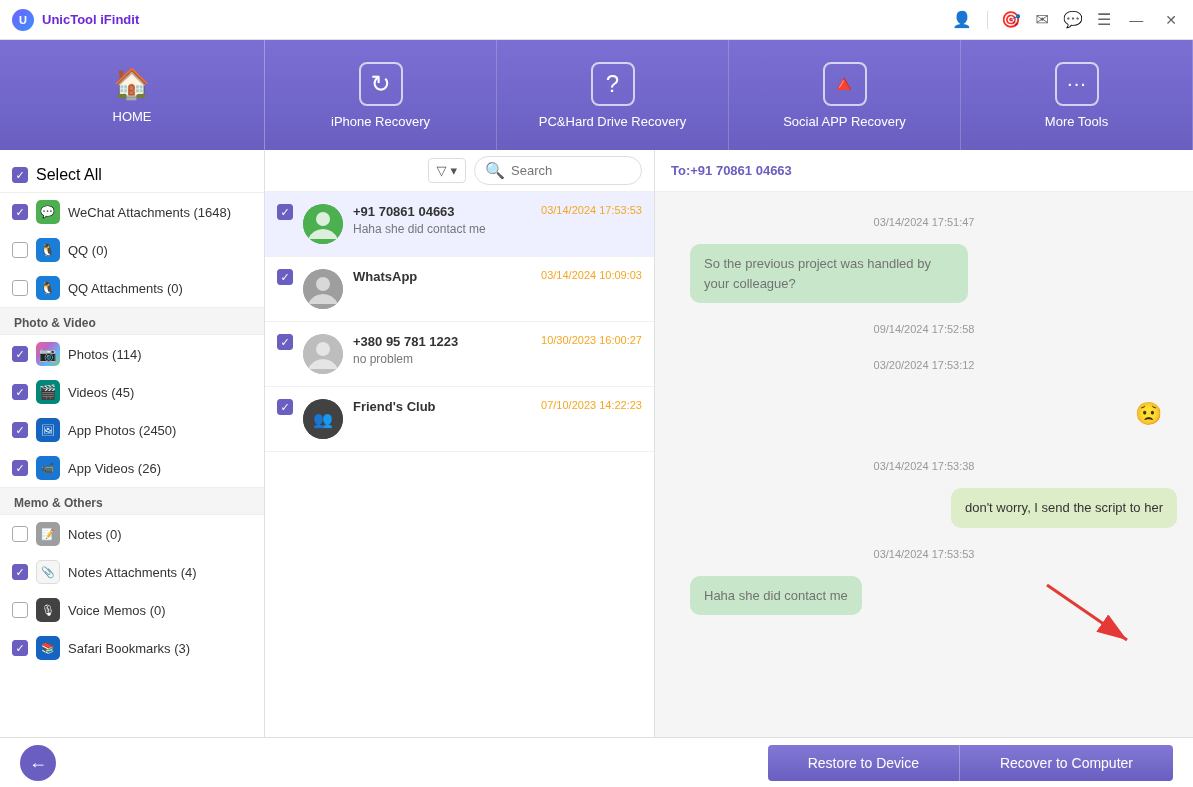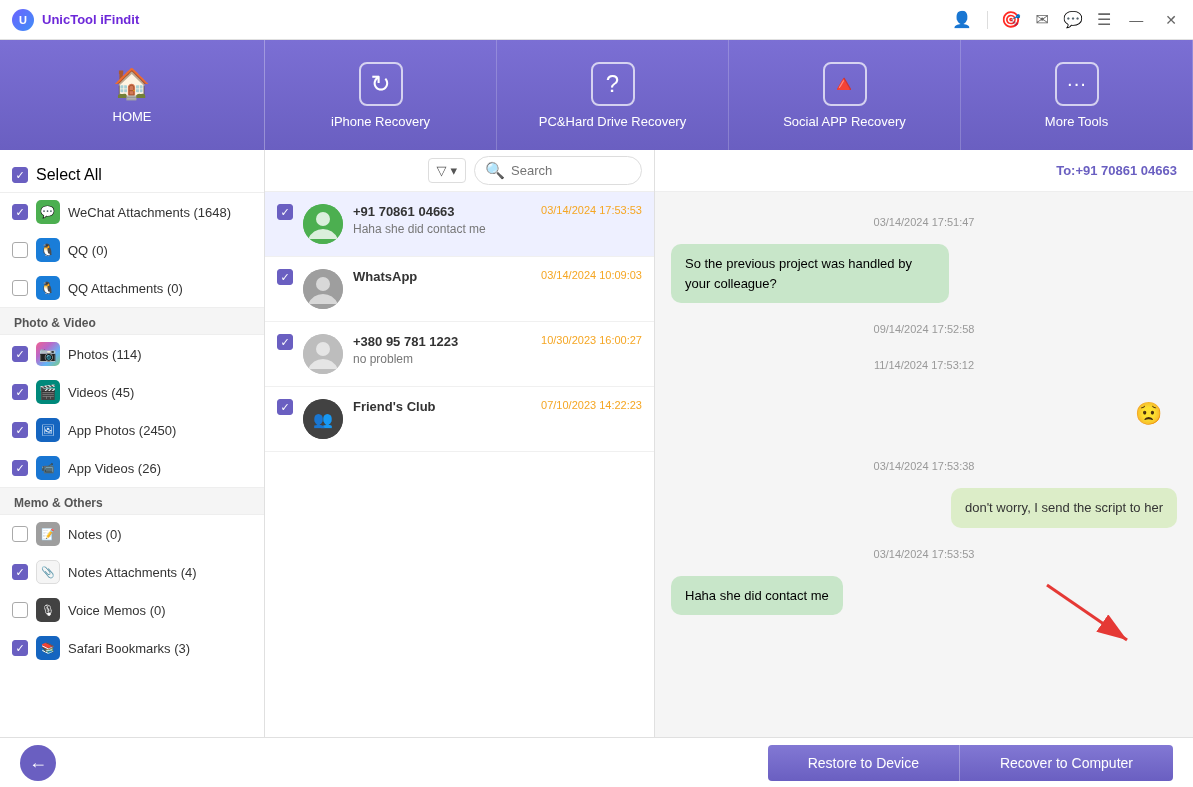--- a/index.html
+++ b/index.html
@@ -100,36 +100,36 @@
     .msg-preview { font-size: 12px; color: #777; white-space: nowrap; overflow: hidden; text-overflow: ellipsis; }
 
     
     .chat-panel {
       flex: 1; background: #f5f5f5; display: flex; flex-direction: column;
       overflow: hidden;
     }
     .chat-header {
       padding: 20px 16px; background: #fff; border-bottom: 1px solid #eee;
       font-size: 13px; color: #333; font-weight: 500; height: 42px;
-      display: flex; align-items: center; justify-content: flex-end;
+      display: flex; align-items: center;
     }
     .chat-header span { color: #6a5fc1; font-weight: 600; }
     .chat-messages {
       flex: 1; overflow-y: auto; padding: 16px; display: flex;
       flex-direction: column; gap: 12px;
     }
     .msg-date { font-size: 11px; color: #999; text-align: center; margin: 8px 0 4px; }
     .bubble-row { display: flex; }
     .bubble-row.left { justify-content: flex-start; }
     .bubble-row.right { justify-content: flex-end; }
     .bubble {
       max-width: 55%; padding: 10px 14px; border-radius: 10px;
       font-size: 13px; line-height: 1.5; word-wrap: break-word;
     }
-    .bubble.green { background: #c8e6c9; color: #000000; }
+    .bubble.green { background: #c8e6c9; color: #737373; margin-left: 19px; }
     .bubble.light-green { background: #dcedc8; color: #333; }
     .bubble.emoji { background: transparent; font-size: 22px; }
 
     
     .bottom-bar {
       height: 50px; background: #fff; border-top: 1px solid #e0e0e0;
       display: flex; align-items: center; justify-content: space-between;
       padding: 0 20px;
     }
     .back-btn {
@@ -376,21 +376,21 @@
 
       <div class="msg-date">03/14/2024 17:51:47</div>
 
       <div class="bubble-row left">
         <div class="bubble green">So the previous project was handled by your colleague?</div>
       </div>
 
       <div class="msg-date">09/14/2024 17:52:58</div>
 
 
-      <div class="msg-date">11/14/2024 17:53:12</div>
+      <div class="msg-date">03/20/2024 17:53:12</div>
 
       <div class="bubble-row right">
         <div class="bubble emoji">😟</div>
       </div>
 
       <div class="msg-date">03/14/2024 17:53:38</div>
 
       <div class="bubble-row right">
         <div class="bubble light-green">don't worry, I send the script to her</div>
       </div>

